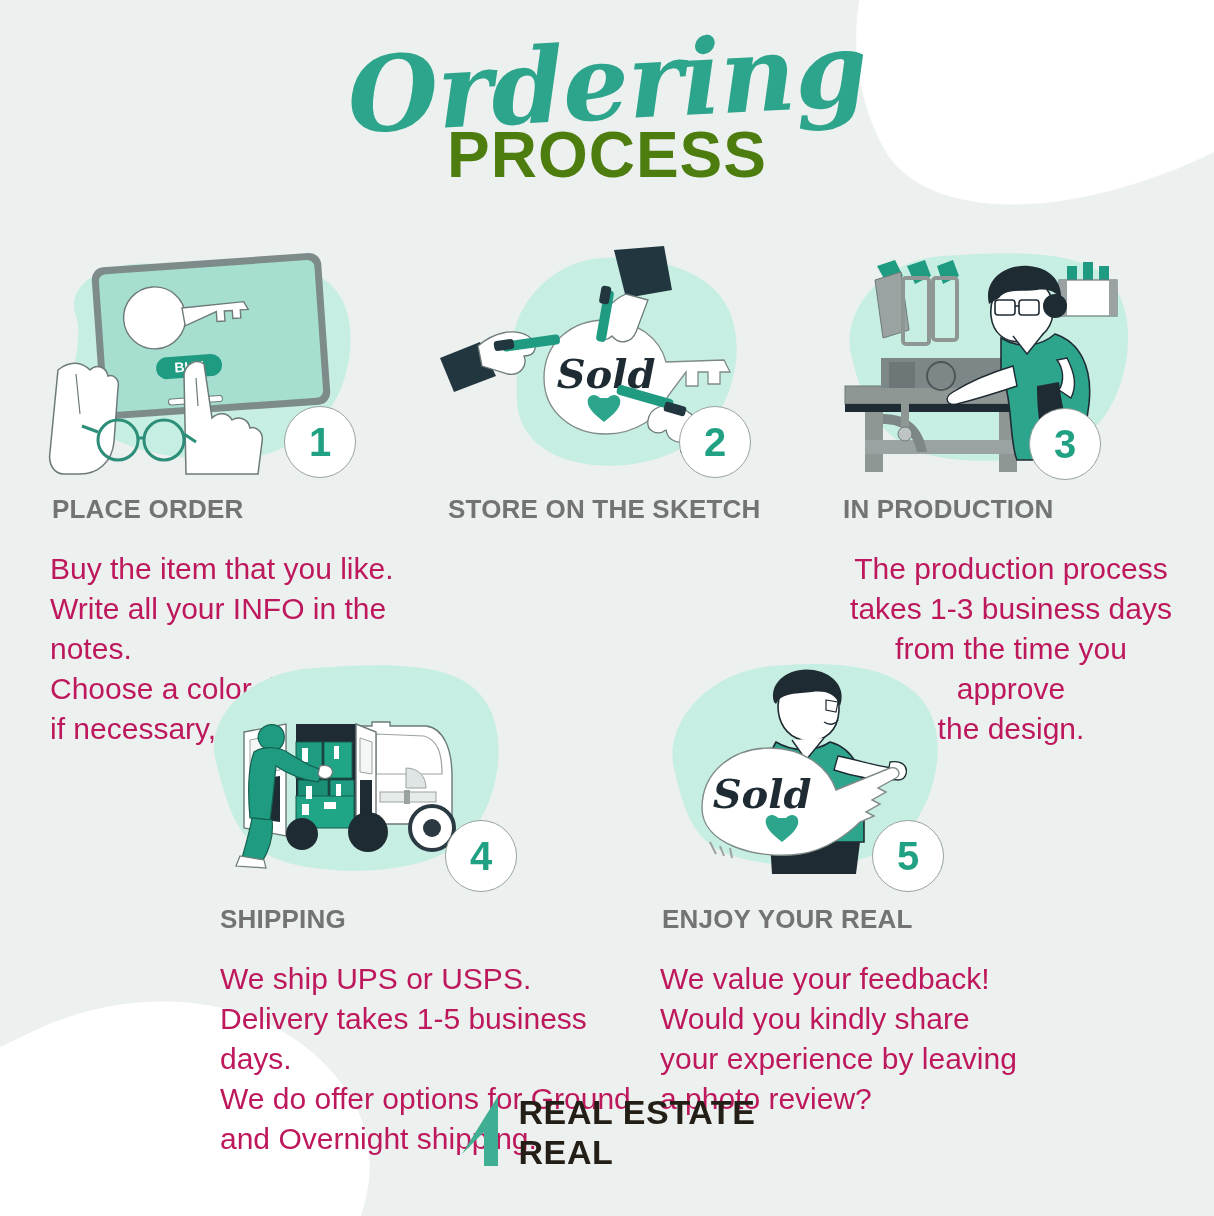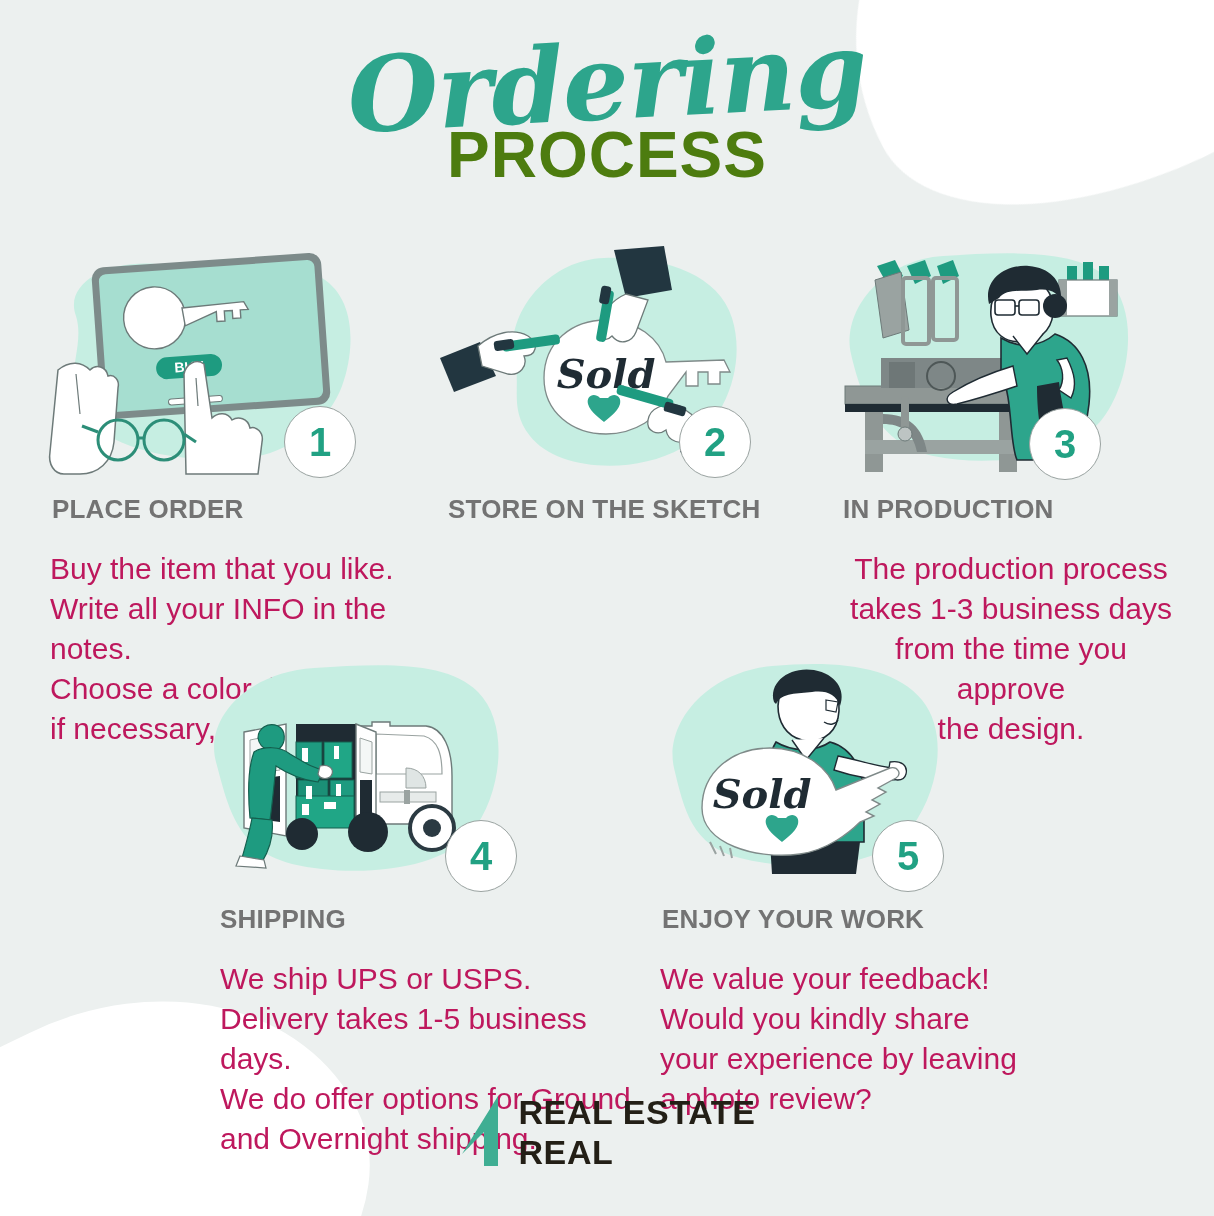--- a/index.html
+++ b/index.html
@@ -413,21 +413,21 @@
 
           <g>
             <path d="M52 152 C52 116 82 92 120 92 C152 92 178 110 186 134 L240 112 C248 110 252 118 246 122 L228 132 L236 136 L222 144 L230 148 L216 156 L224 160 L210 166 C200 176 178 194 150 198 C106 204 52 188 52 152 Z" fill="#ffffff" stroke="#7f8a89" stroke-width="1.4"></path>
             <text x="112" y="152" font-family="DejaVu Serif, serif" font-style="italic" font-weight="700" font-size="40" fill="#1f2b33" text-anchor="middle">Sold</text>
             <path d="M128 162 C122 156 114 160 116 168 C118 176 130 184 132 186 C134 184 146 176 148 168 C150 160 142 156 136 162 Z" fill="#2da58c"></path>
             <path d="M60 186 L66 198 M70 190 L74 200 M80 192 L82 202" stroke="#9aa3a1" stroke-width="2" fill="none"></path>
           </g>
         </svg>
         <div class="num-circle nc-5">5</div>
       </div>
-      <div class="step-title t-ind-5">ENJOY YOUR WORK</div>
+      <div class="step-title t-ind-5">ENJOY YOUR REAL</div>
       <div class="step-body b-ind-5">We value your feedback!
 Would you kindly share
 your experience by leaving
 a photo review?</div>
     </div>
   </div>
 
   <div class="footer">
     <span class="logo-mark">
       <svg width="44" height="70" viewBox="0 0 44 70">

